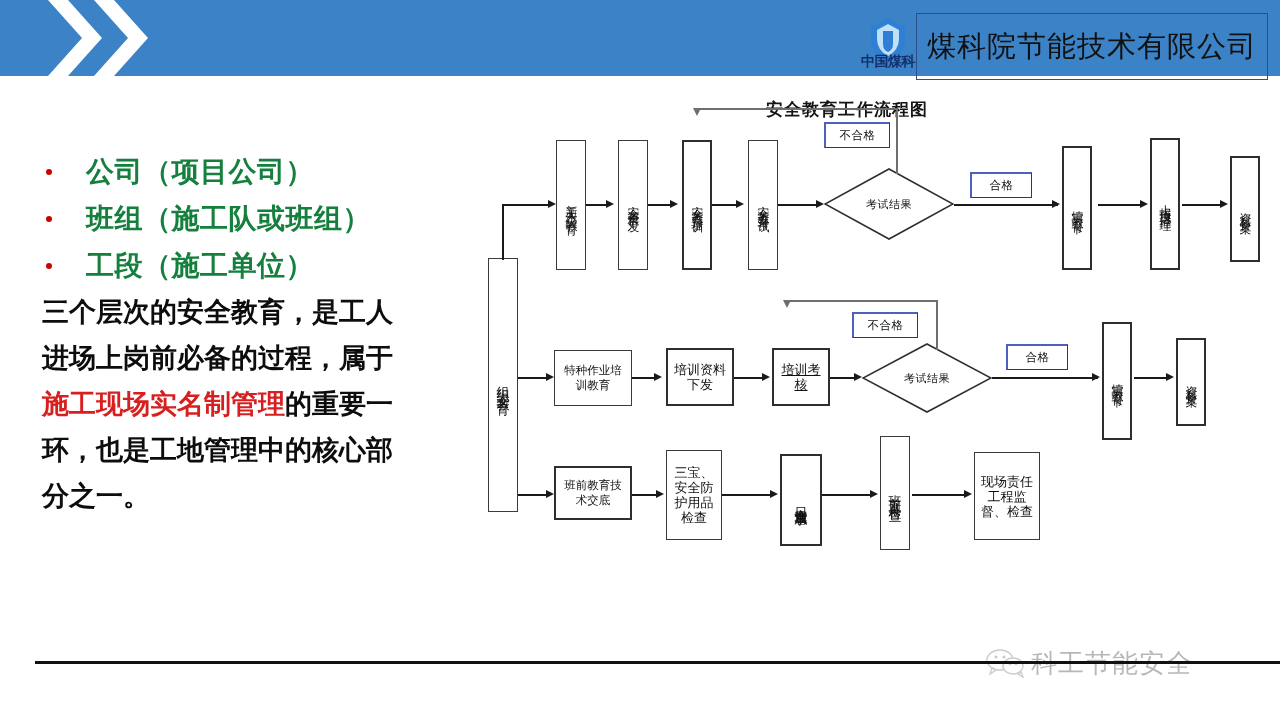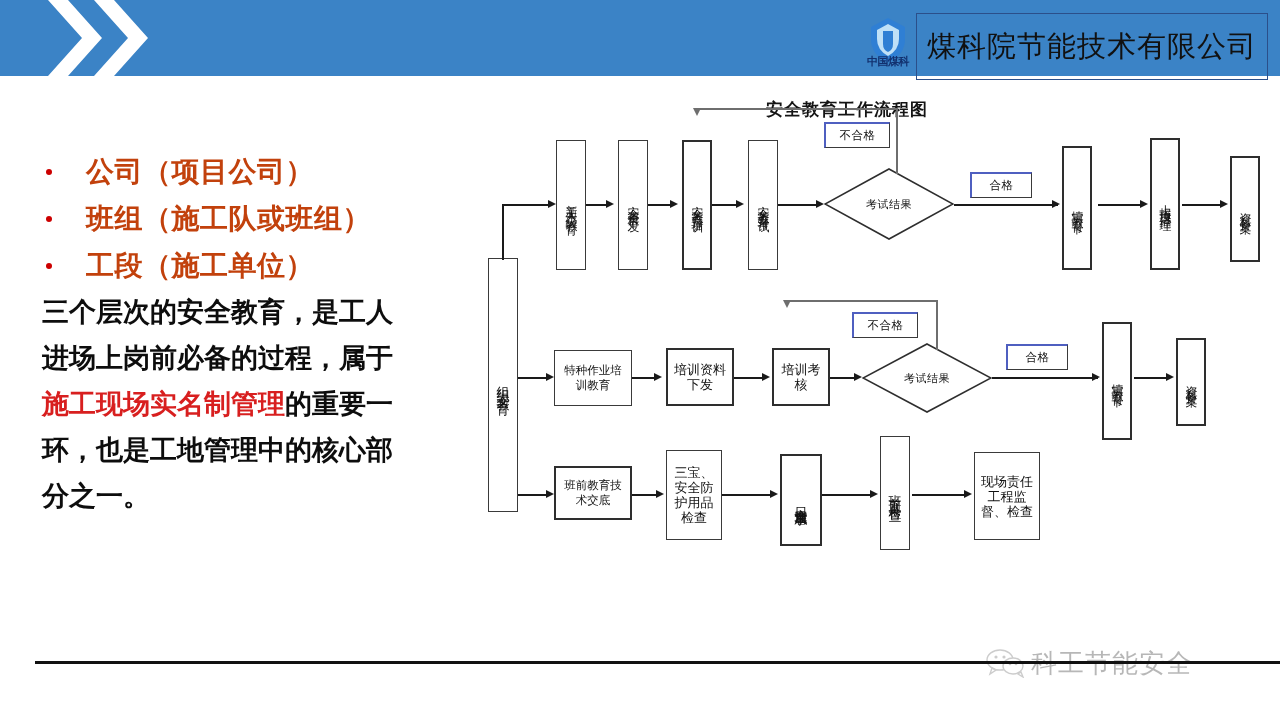--- a/index.html
+++ b/index.html
@@ -34,21 +34,21 @@
     position: absolute;
     left: 860px; top: 14px;
     width: 56px; height: 52px;
   }
   #logo-mark svg { display:block; }
   #logo-mark-caption {
     position: absolute;
     left: 856px; top: 56px;
     width: 64px;
     text-align: center;
-    font-size: 11px;
+    font-size: 14px;
     font-weight: bold;
     color: #12306e;
     letter-spacing: -0.5px;
     line-height: 10px;
   }
   #company-name-box {
     position: absolute;
     left: 916px; top: 13px;
     width: 352px; height: 67px;
     border: 1px solid #2b4f8a;
@@ -87,21 +87,21 @@
   .bullet-dot {
     display: inline-block;
     width: 6px; height: 6px;
     border-radius: 50%;
     background: #cc0000;
     margin-right: 34px;
     margin-left: 4px;
     flex: 0 0 auto;
   }
   .red {
-    color: #c2410c;
+    color: #15803d;
     font-size: 28px;
     font-weight: bold;
     white-space: nowrap;
     letter-spacing: 0.5px;
   }
   .para {
     font-size: 27px;
     font-weight: bold;
     line-height: 46px;
     color: #0d0d0d;
@@ -348,21 +348,21 @@
     <div class="ln-h" style="left:166px; top:283px; width:26px;"></div>
     <div class="arw" style="left:188px; top:278.5px;"></div>
 
     <div class="node horiz thick" style="left:200px; top:254px; width:68px; height:58px; font-size:13px;">
         <span style="display:block;width:54px;">培训资料下发</span>
       </div>
 
     <div class="ln-h" style="left:268px; top:283px; width:32px;"></div>
     <div class="arw" style="left:296px; top:278.5px;"></div>
 
-    <div class="node horiz thick" style="left:306px; top:254px; width:58px; height:58px; font-size:13px;">
+    <div class="node horiz thick" style="left:306px; top:254px; width:58px; height:58px; font-size:13px;text-decoration:underline;">
         <span style="display:block;width:44px;">培训考核</span>
       </div>
 
     <div class="ln-h" style="left:364px; top:283px; width:28px;"></div>
     <div class="arw" style="left:388px; top:278.5px;"></div>
 
     <div class="diamond" style="left:396px; top:249px; width:130px; height:70px;">
       <svg class="dshape" viewBox="0 0 130 70" preserveAspectRatio="none">
         <polygon points="65,1 129,35 65,69 1,35" fill="#ffffff" stroke="#2e2e2e" stroke-width="1.6"></polygon>
       </svg>

